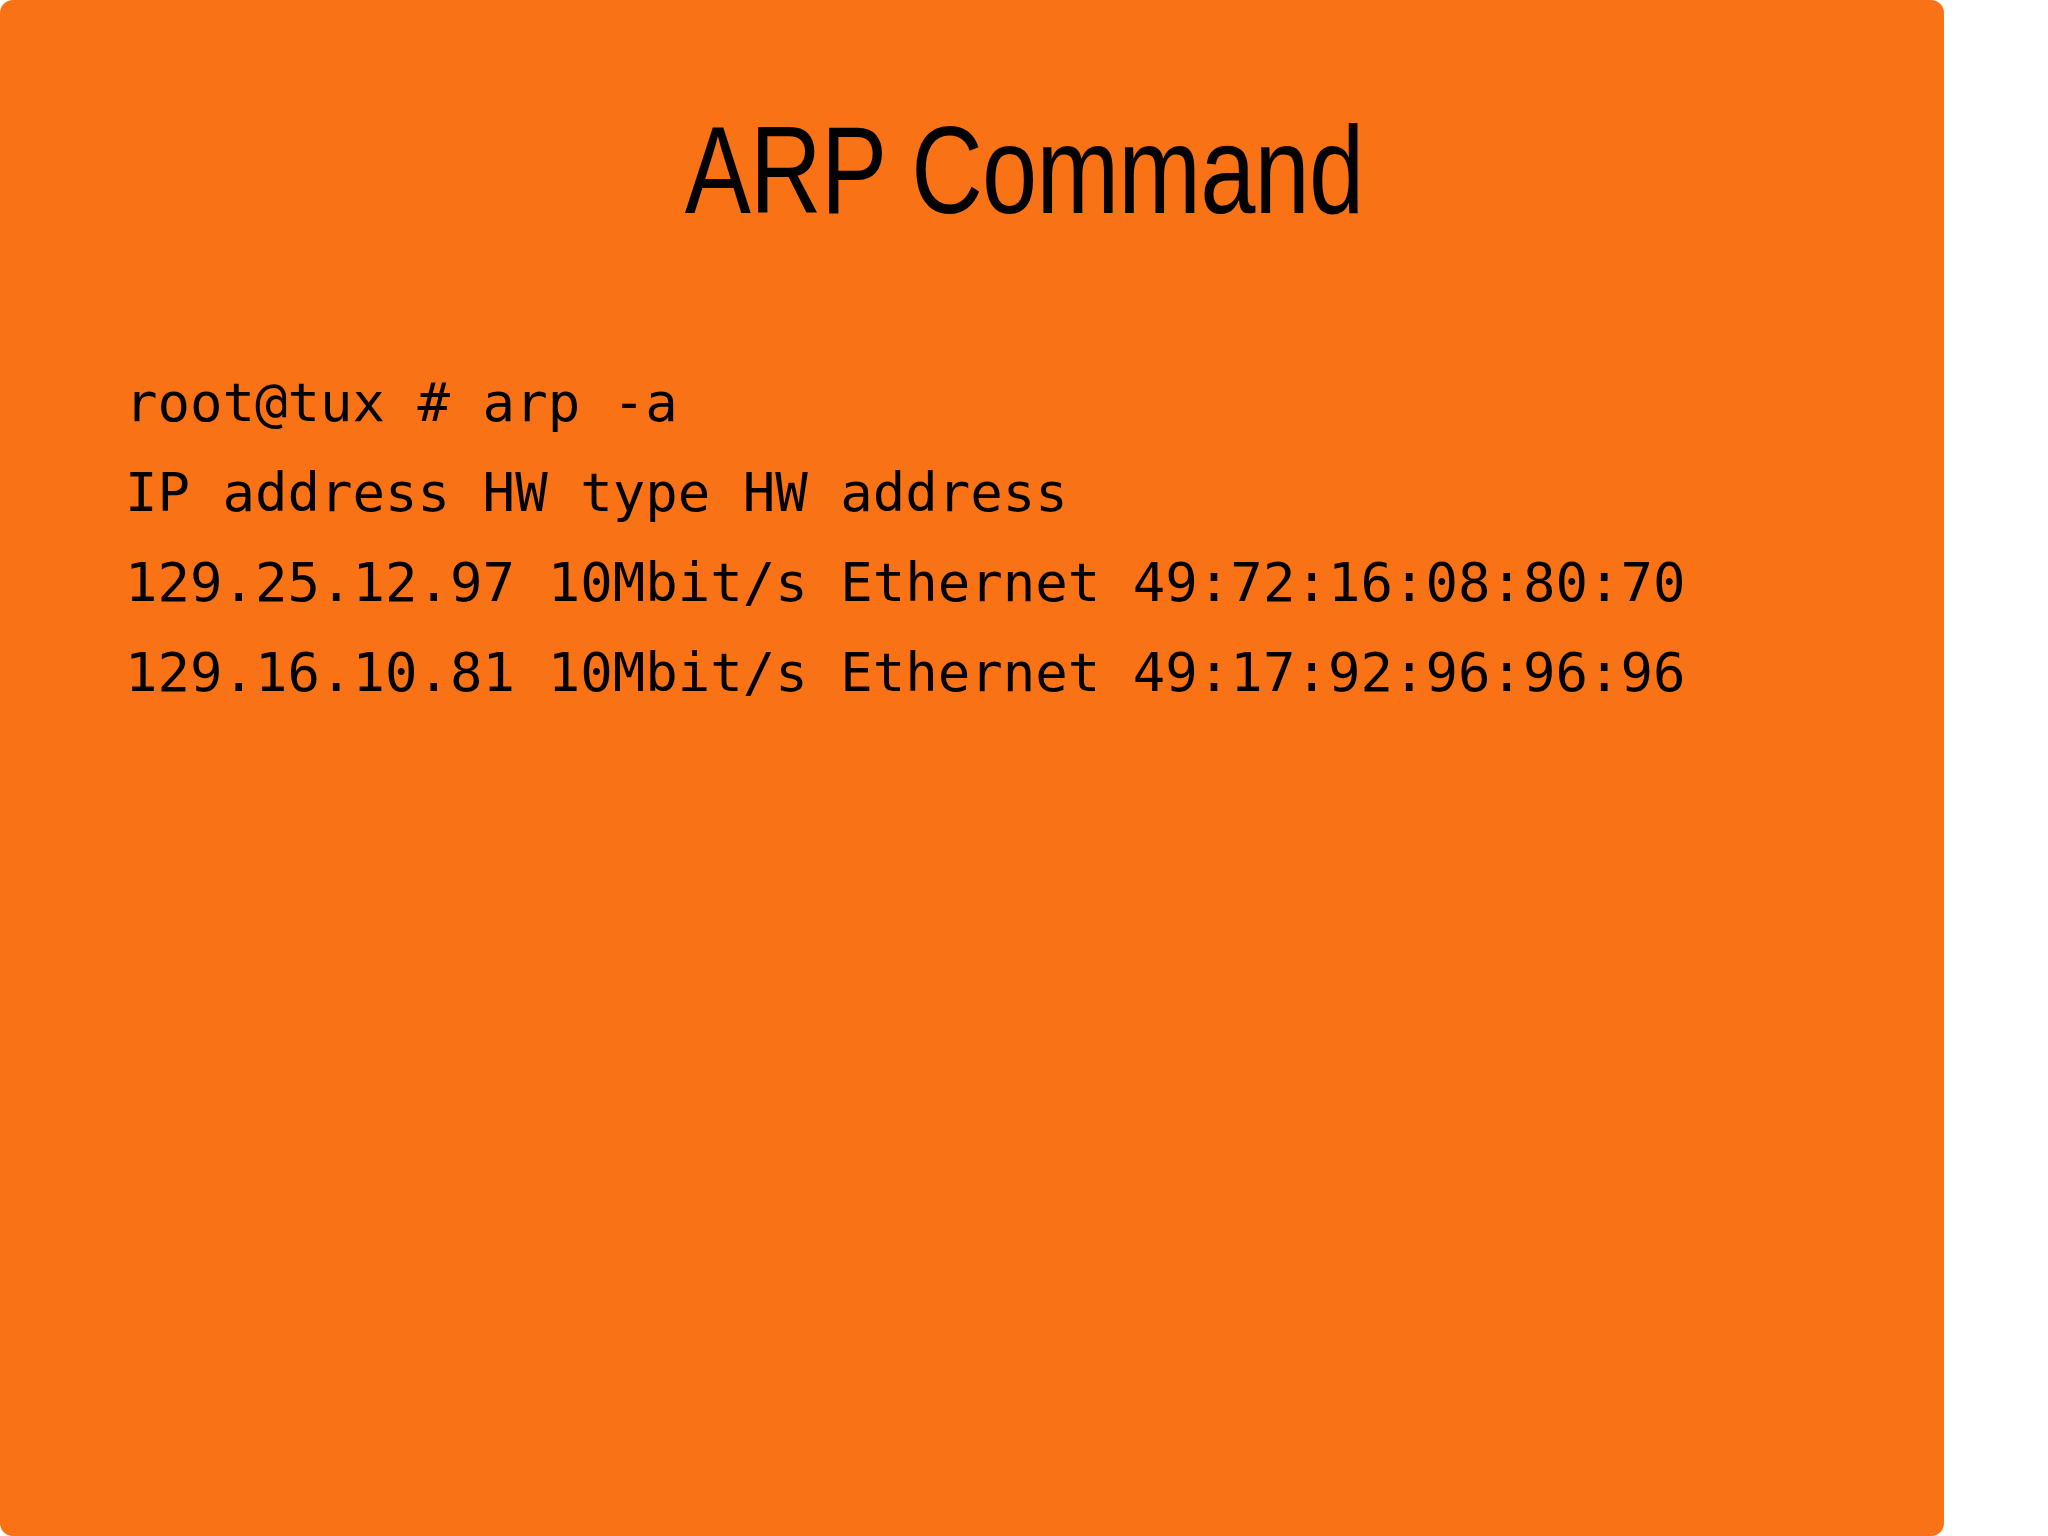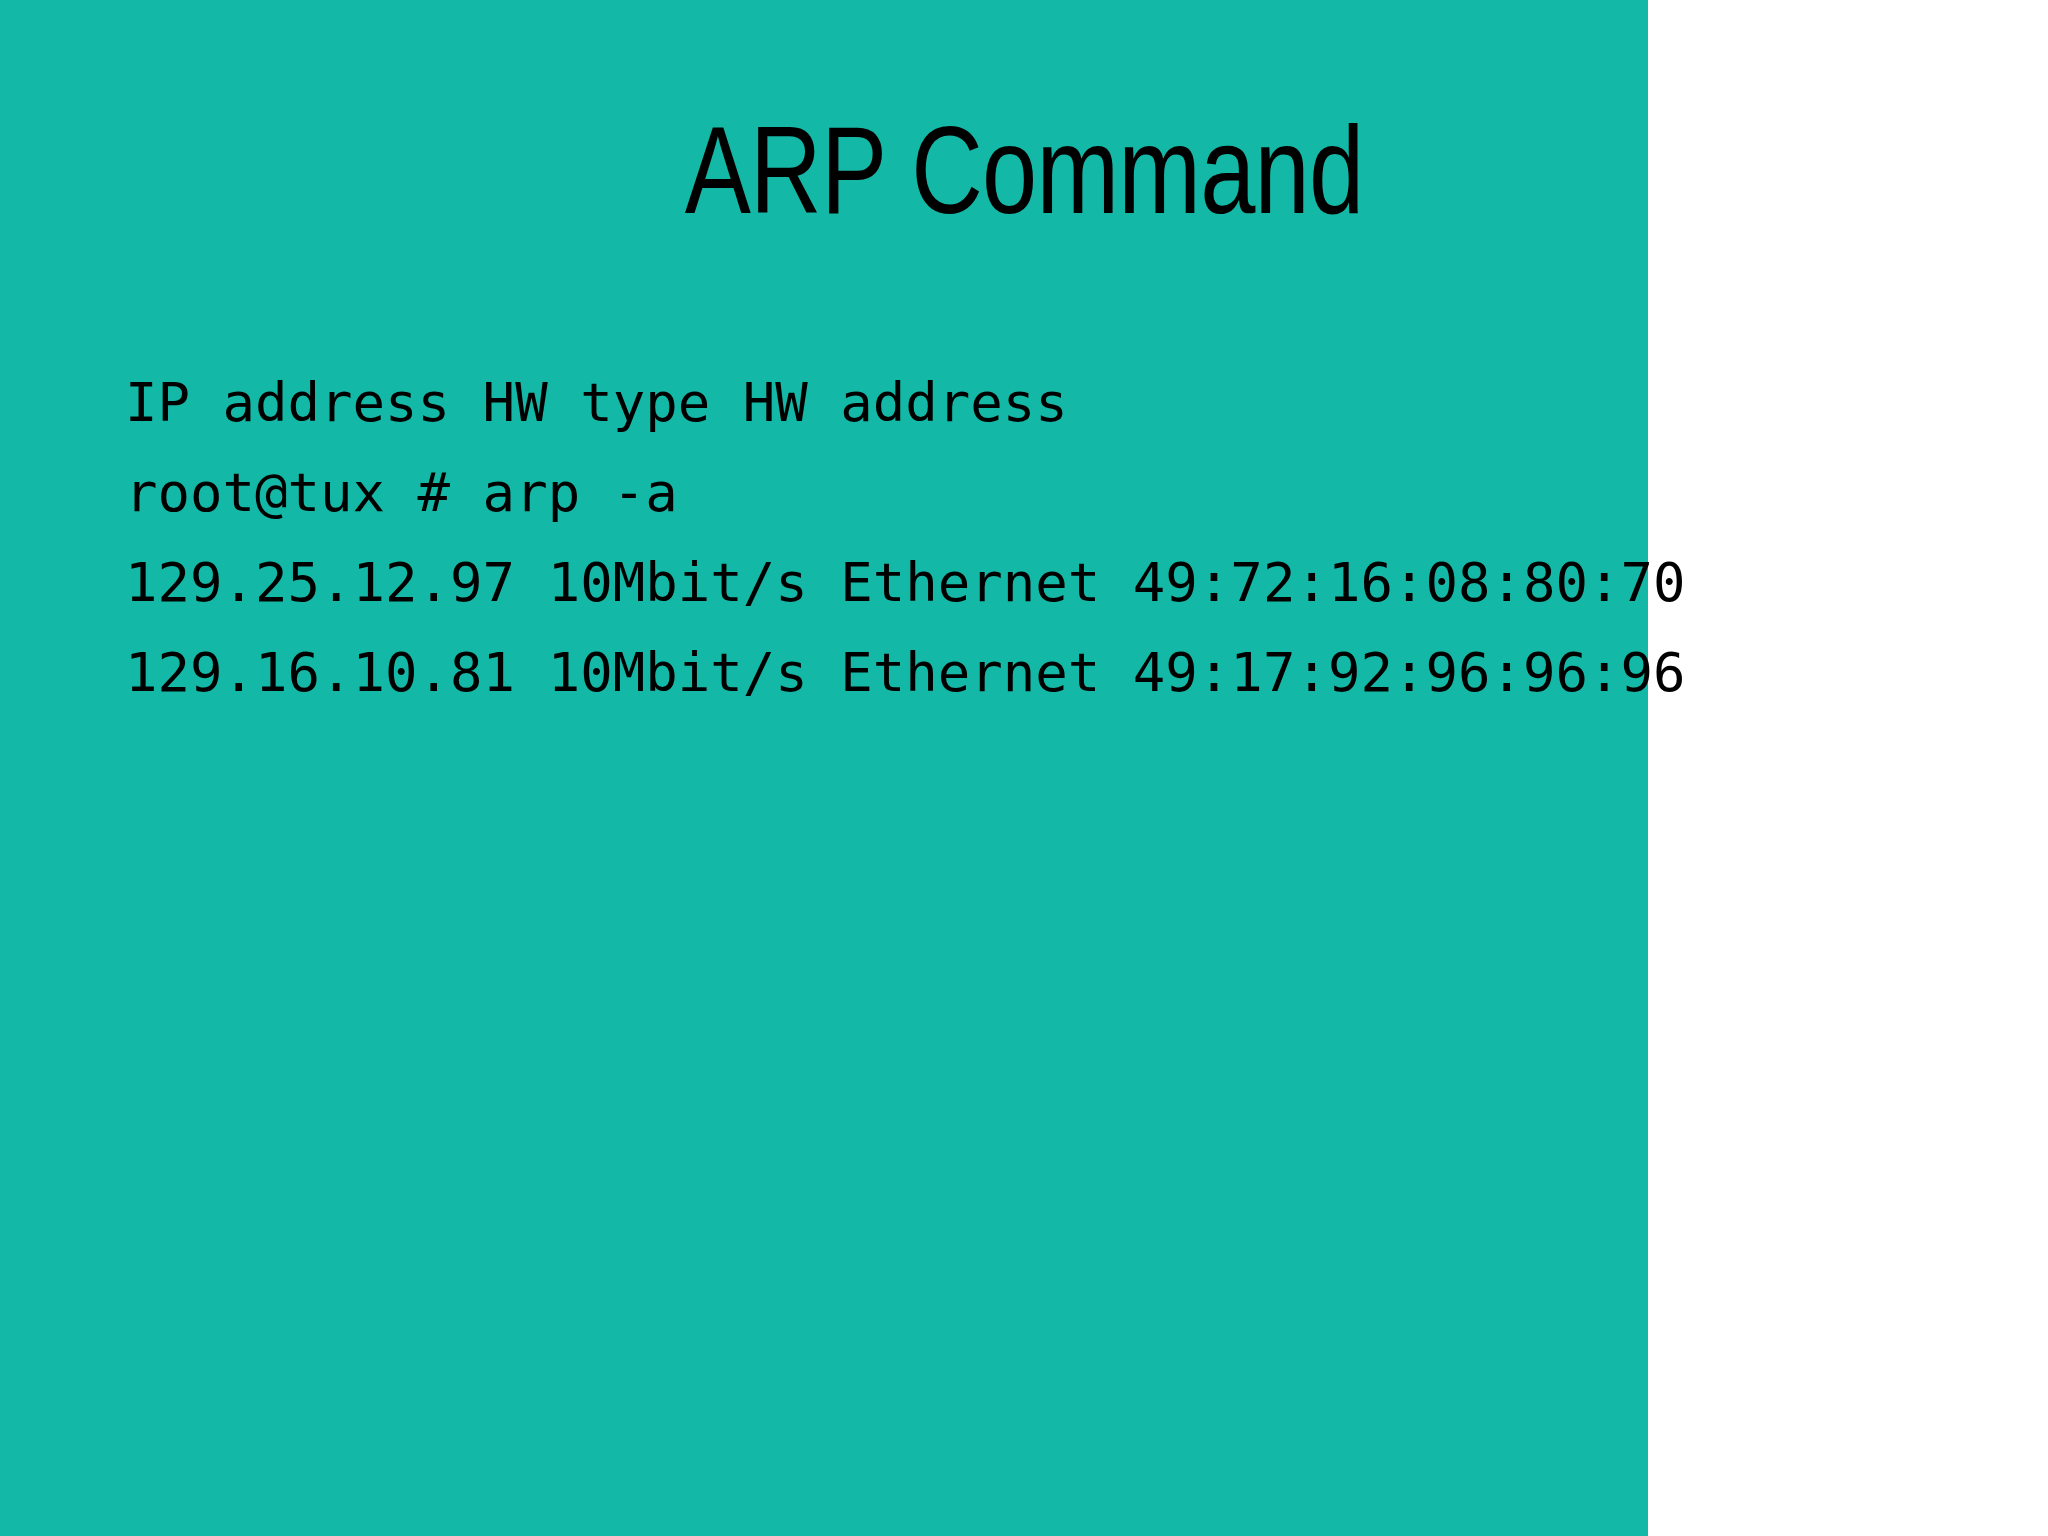--- a/index.html
+++ b/index.html
@@ -10,24 +10,25 @@
   }
   body {
     width: 2048px;
     height: 1536px;
     overflow: hidden;
     font-family: "Liberation Sans", sans-serif;
     color: #000000;
   }
   .slide {
     position: relative;
-    width: 1648px;
+    width: 1944px;
     height: 1536px;
-    background: #14b8a6;
+    background: #f97316;
     box-sizing: border-box;
+    border-radius: 13px;
   }
   .slide-title {
     position: absolute;
     left: 0;
     top: 104px;
     width: 2048px;
     text-align: center;
     font-family: "Liberation Sans", "DejaVu Sans", sans-serif;
     font-size: 124px;
     font-weight: 400;
@@ -60,23 +61,23 @@
 </style>
 </head>
 <body>
 
 <div class="slide">
 
   <div class="slide-title">ARP Command</div>
 
   <div class="body-block">
 
+    <div class="term-line cmd">root@tux # arp -a</div>
+
     <div class="term-line header">IP address HW type HW address</div>
-
-    <div class="term-line cmd">root@tux # arp -a</div>
 
     <div class="term-line entry">129.25.12.97 10Mbit/s Ethernet 49:72:16:08:80:70</div>
 
 
     <div class="term-line entry">129.16.10.81 10Mbit/s Ethernet 49:17:92:96:96:96</div>
 
   </div>
 
 </div>
 

